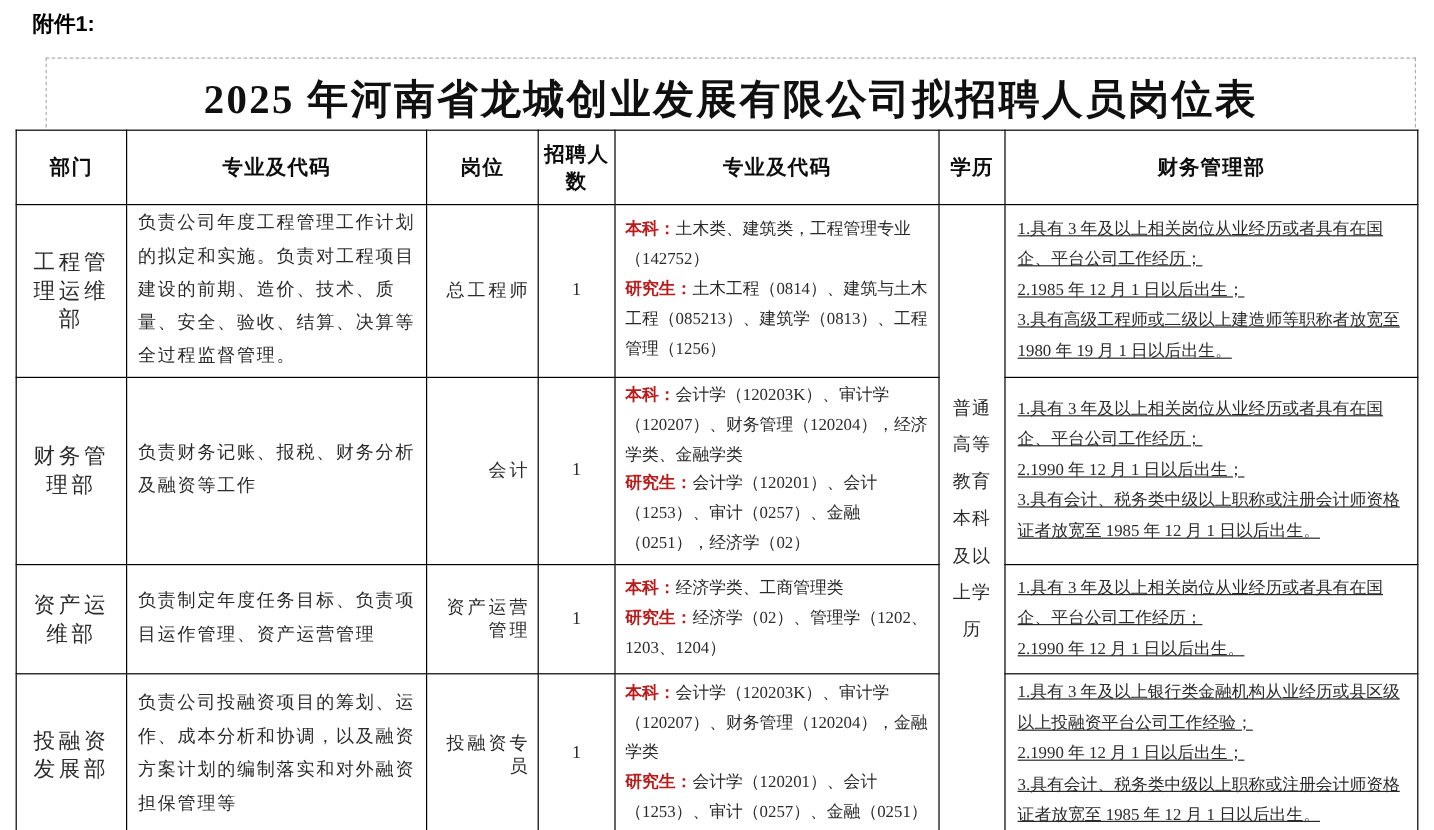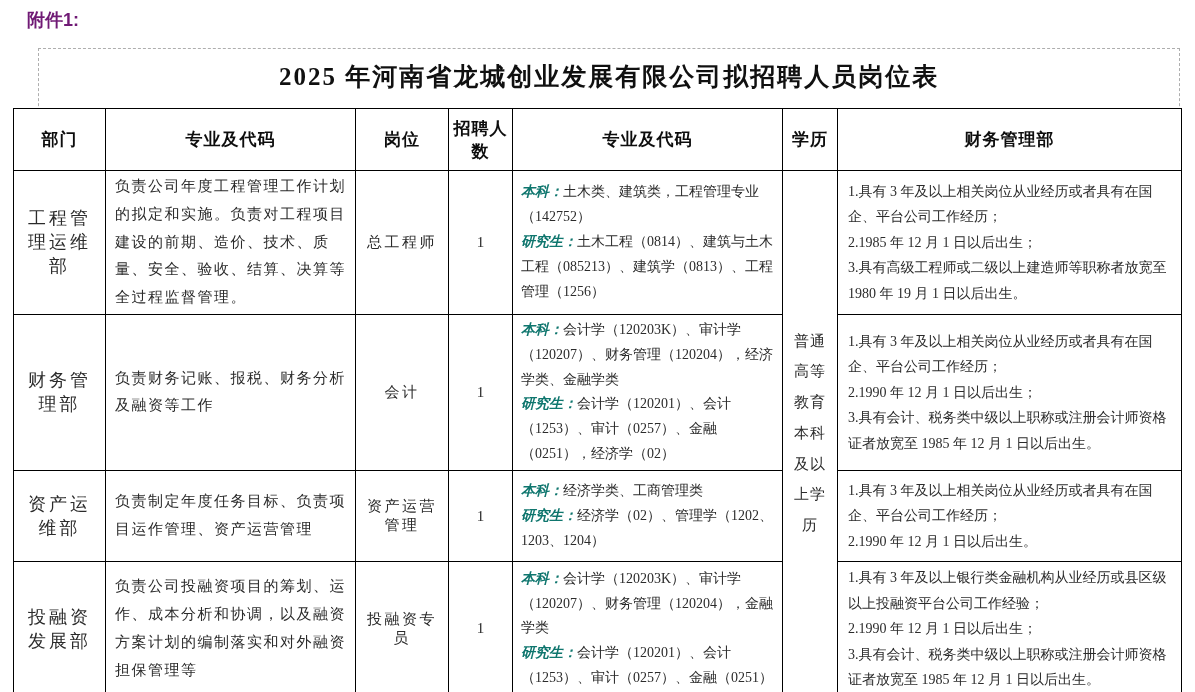--- a/index.html
+++ b/index.html
@@ -5,29 +5,29 @@
   html,body{margin:0;padding:0;}
   body{
     width:1195px;height:692px;overflow:hidden;position:relative;
     background:#ffffff;
     font-family:"Liberation Serif","DejaVu Serif",serif;
     color:#2b2b2b;
   }
   .attachment-label{
     position:absolute;left:27px;top:8px;
     font-family:"Liberation Sans","DejaVu Sans",sans-serif;
-    font-weight:bold;font-size:18px;color:#701a75;
+    font-weight:bold;font-size:18px;color:#000000;
   }
   .dashed-frame{
     position:absolute;left:38px;top:48px;width:1142px;height:700px;
     border:1px dashed #aeaeae;box-sizing:border-box;
   }
   .doc-title{
     position:absolute;left:38px;top:60px;width:1142px;
-    text-align:center;font-size:25px;font-weight:600;
+    text-align:center;font-size:34px;font-weight:600;
     letter-spacing:2px;color:#101010;
   }
   table.job{
     position:absolute;left:13px;top:108px;width:1168px;
     border-collapse:collapse;table-layout:fixed;background:#fff;
   }
   table.job th, table.job td{
     border:1px solid #000;box-sizing:border-box;overflow:hidden;
   }
   table.job th{
@@ -40,44 +40,44 @@
   tr.r1{height:138px;}
   tr.r2{height:148px;}
   tr.r3{height:91px;}
   tr.r4{height:125px;}
   td.dept{
     text-align:center;vertical-align:middle;font-size:18px;
     letter-spacing:3px;padding:0 4px;
   }
   td.duties{
     vertical-align:middle;font-size:15px;letter-spacing:1.5px;
-    line-height:1.85;padding:2px 9px;text-align:left;
+    line-height:1.85;padding:2px 9px;text-align:left;font-family:Liberation Mono, monospace;
   }
   td.pos{
-    text-align:center;vertical-align:middle;font-size:15px;
+    text-align:right;vertical-align:middle;font-size:15px;
     letter-spacing:2.5px;padding:0 6px;font-family:Liberation Serif, serif;
   }
   td.num{
     text-align:center;vertical-align:middle;font-size:15px;
   }
   td.majors{
     vertical-align:middle;font-size:14px;line-height:1.78;
     padding:3px 8px;text-align:left;
   }
   td.majors p{margin:0;}
-  td.majors b{font-weight:bold;color:#0f766e;font-style:italic;}
+  td.majors b{font-weight:bold;color:#b91c1c;}
   td.edu{
     text-align:center;vertical-align:middle;font-size:15px;
     line-height:2.05;letter-spacing:1px;padding:0 5px;
   }
   td.cond{
     vertical-align:middle;font-size:14px;line-height:1.82;
     padding:3px 8px 3px 10px;text-align:left;
   }
-  td.cond div{margin:0;}
+  td.cond div{margin:0;text-decoration:underline;}
 </style>
 </head>
 <body>
 
 <div class="attachment-label">附件1:</div>
 
 <div class="dashed-frame"></div>
 
 <div class="doc-title">2025 年河南省龙城创业发展有限公司拟招聘人员岗位表</div>
 

